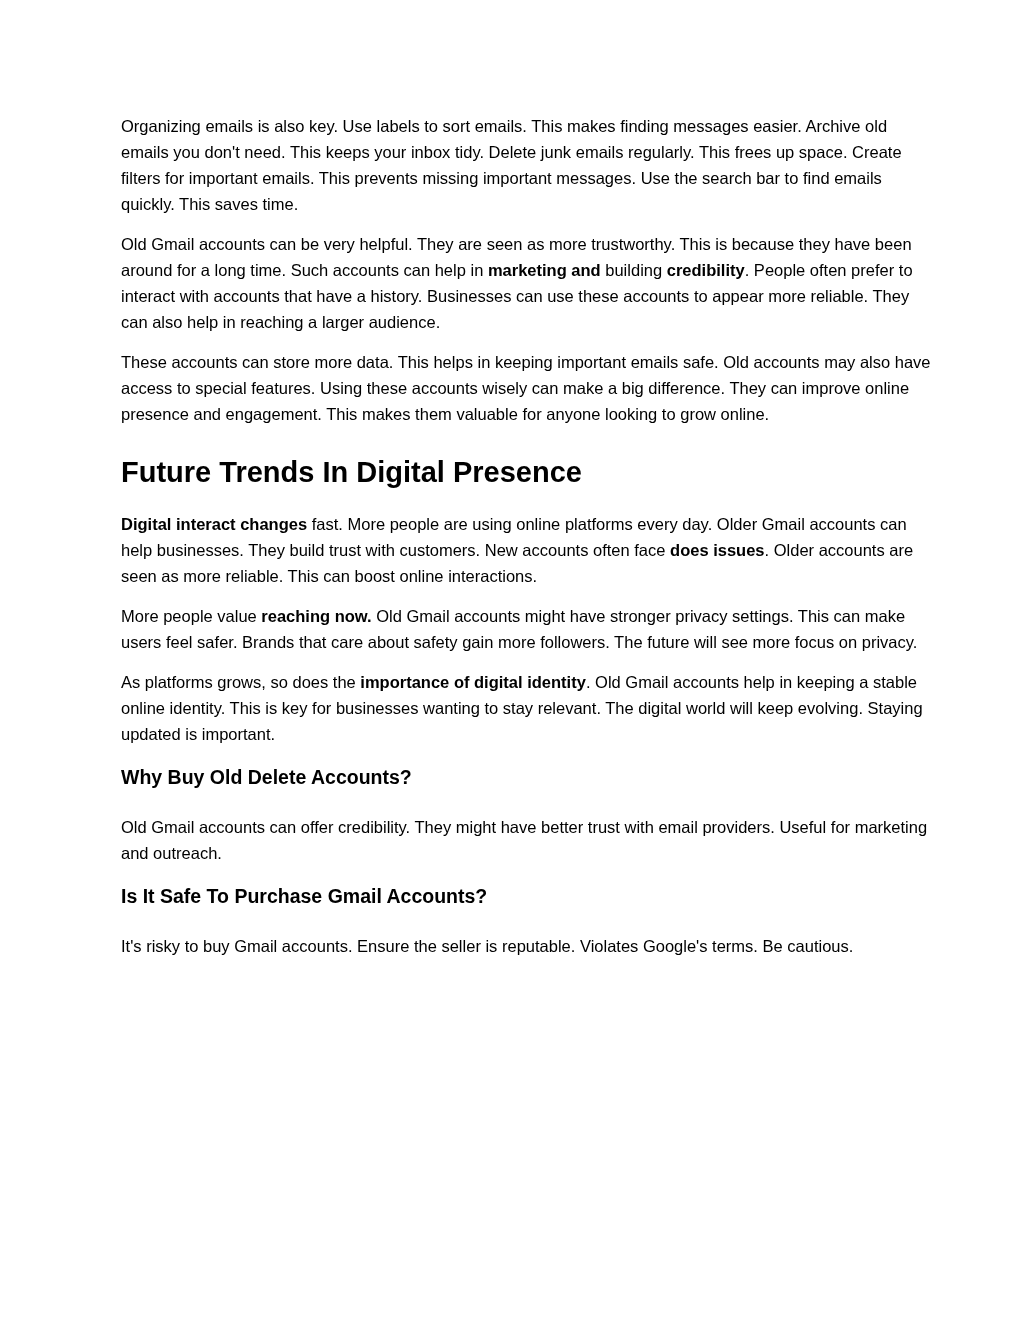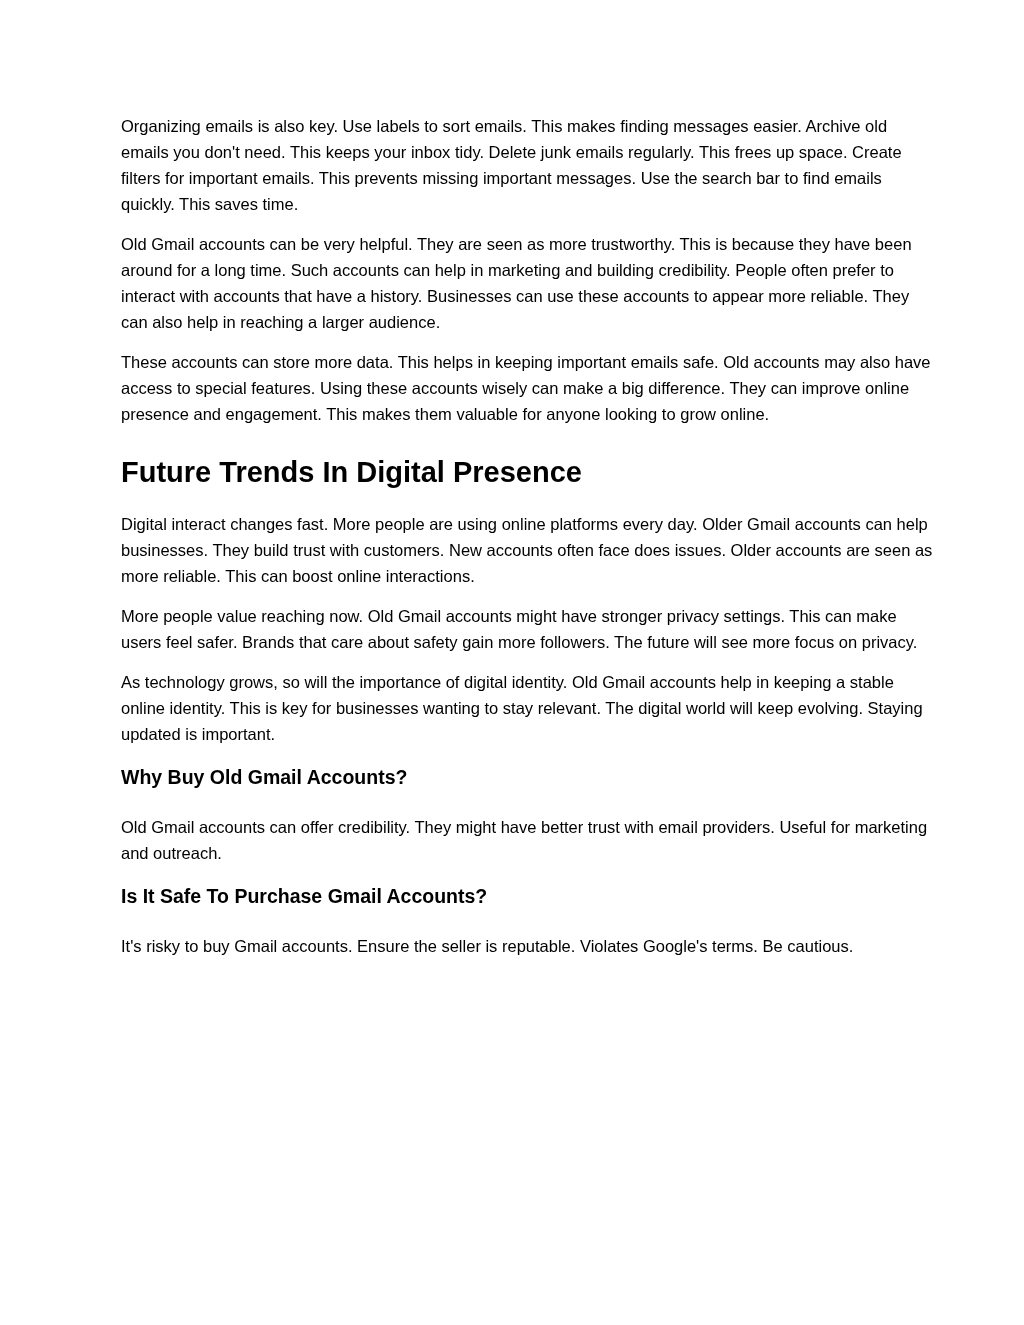--- a/index.html
+++ b/index.html
@@ -36,33 +36,33 @@
     font-weight: 700;
     margin: 14px 0 21px 0;
   }
   .doc .h-small {
     font-size: 19.5px;
     line-height: 24px;
     font-weight: 700;
     margin: 4px 0 25px 0;
   }
   .doc b {
-    font-weight: 400;
+    font-weight: 700;
   }
 </style>
 </head>
 <body>
 
 <main class="page" style="background: rgb(255, 255, 255); color: rgb(0, 0, 0);">
   <div class="doc" id="doc-content">
       <p><span>Organizing emails is also key. Use labels to sort emails. This makes finding messages easier. Archive old emails you don't need. This keeps your inbox tidy. Delete junk emails regularly. This frees up space. Create filters for important emails. This prevents missing important messages. Use the search bar to find emails quickly. This saves time.</span></p>
       <p><span>Old Gmail accounts can be very helpful. They are seen as more trustworthy. This is because they have been around for a long time. Such accounts can help in </span><b>marketing and</b><span> building </span><b>credibility</b><span>. People often prefer to interact with accounts that have a history. Businesses can use these accounts to appear more reliable. They can also help in reaching a larger audience.</span></p>
       <p><span>These accounts can store more data. This helps in keeping important emails safe. Old accounts may also have access to special features. Using these accounts wisely can make a big difference. They can improve online presence and engagement. This makes them valuable for anyone looking to grow online.</span></p>
       <h1 class="h-large">Future Trends In Digital Presence</h1>
       <p><b>Digital interact changes</b><span> fast. More people are using online platforms every day. Older Gmail accounts can help businesses. They build trust with customers. New accounts often face </span><b>does issues</b><span>. Older accounts are seen as more reliable. This can boost online interactions.</span></p>
       <p><span>More people value </span><b>reaching now.</b><span> Old Gmail accounts might have stronger privacy settings. This can make users feel safer. Brands that care about safety gain more followers. The future will see more focus on privacy.</span></p>
-      <p><span>As technology grows, so will the </span><b>importance of digital identity</b><span>. Old Gmail accounts help in keeping a stable online identity. This is key for businesses wanting to stay relevant. The digital world will keep evolving. Staying updated is important.</span></p>
-      <h2 class="h-small">Why Buy Old Gmail Accounts?</h2>
+      <p><span>As platforms grows, so does the </span><b>importance of digital identity</b><span>. Old Gmail accounts help in keeping a stable online identity. This is key for businesses wanting to stay relevant. The digital world will keep evolving. Staying updated is important.</span></p>
+      <h2 class="h-small">Why Buy Old Delete Accounts?</h2>
       <p><span>Old Gmail accounts can offer credibility. They might have better trust with email providers. Useful for marketing and outreach.</span></p>
       <h2 class="h-small">Is It Safe To Purchase Gmail Accounts?</h2>
       <p><span>It's risky to buy Gmail accounts. Ensure the seller is reputable. Violates Google's terms. Be cautious.</span></p>
     </div>
 </main>
 
 </body></html>

